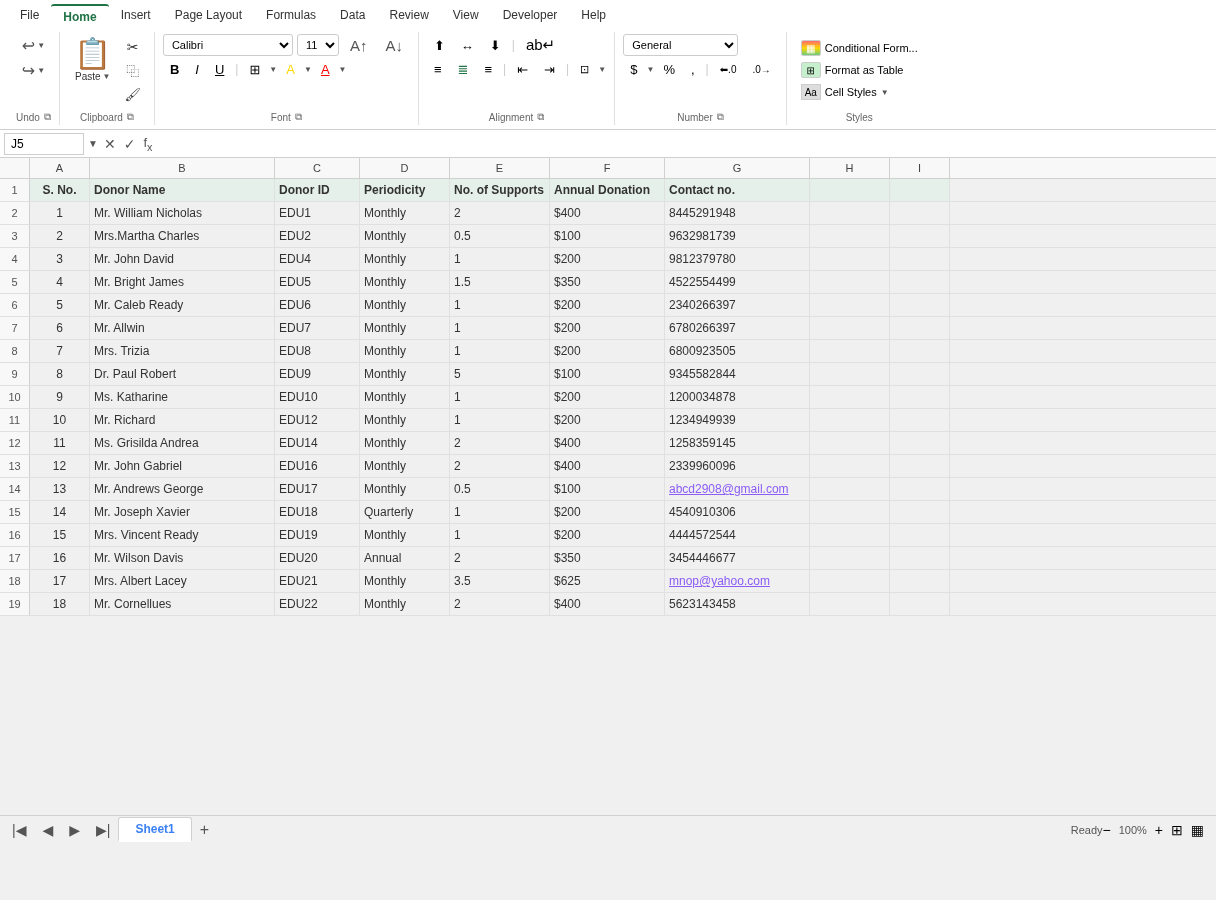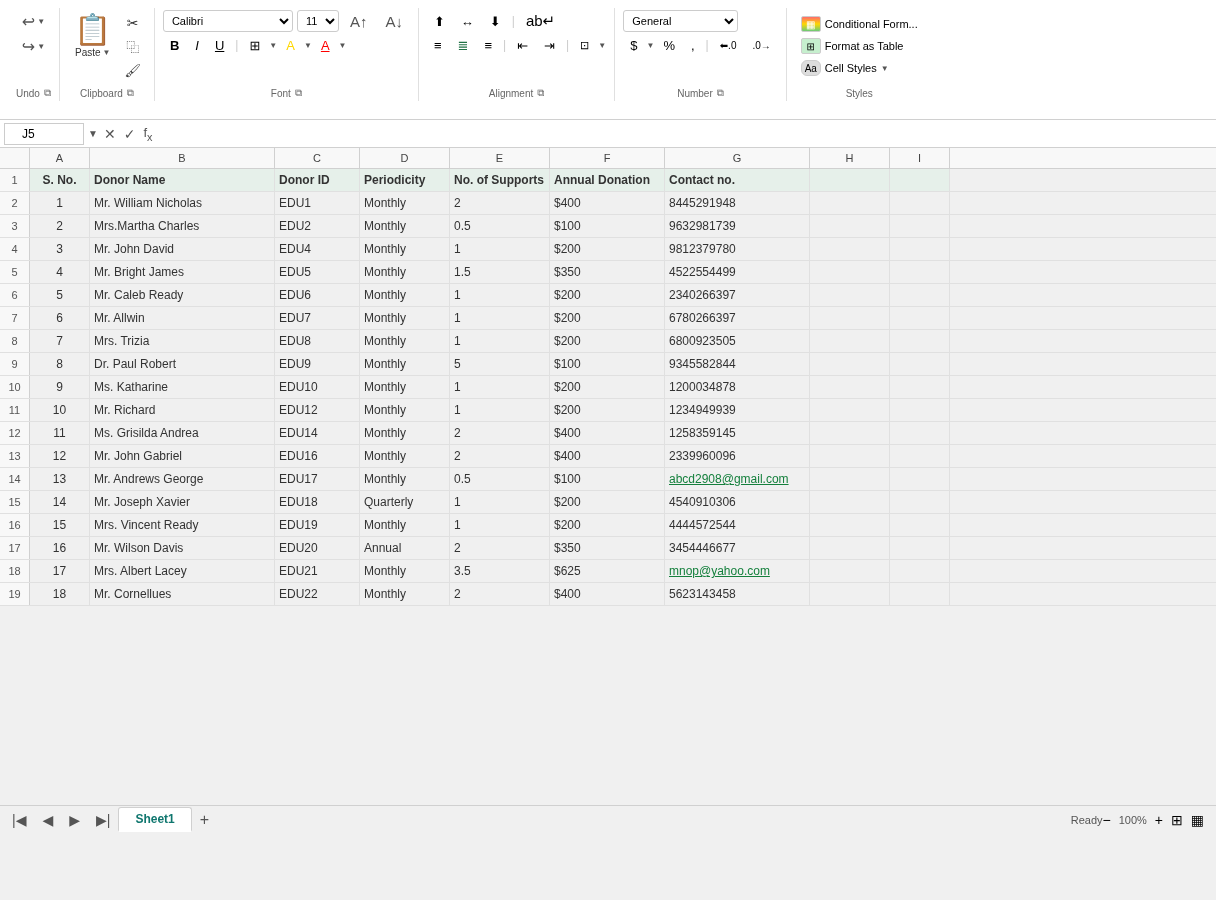--- a/index.html
+++ b/index.html
@@ -171,21 +171,21 @@
       display: flex;
       align-items: center;
       background: white;
       border-bottom: 1px solid #d0d0d0;
       height: 28px;
       padding: 0 4px;
       gap: 4px;
     }
     .cell-ref-box {
       border: 1px solid #ccc;
-      padding: 2px 17px;
+      padding: 2px 6px;
       font-size: 12px;
       width: 80px;
       height: 22px;
       display: flex; align-items: center; text-align: right;
     }
     .formula-icons { display: flex; gap: 4px; align-items: center; }
     .formula-icon { color: #555; cursor: pointer; font-size: 14px; padding: 2px; }
     .formula-input {
       flex: 1;
       border: none;
@@ -268,21 +268,21 @@
       white-space: nowrap;
       height: 22px;
       cursor: cell;
     }
     .cell.header-cell {
       background: #e6f0ea;
       font-weight: 600;
       color: #333;
     }
     .cell.center { justify-content: center; }
-    .cell.link { color: #15803d; text-decoration: underline; cursor: pointer; }
+    .cell.link { color: #8b5cf6; text-decoration: underline; cursor: pointer; }
 
     
     .col-a { width: 60px; min-width: 60px; }
     .col-b { width: 185px; min-width: 185px; }
     .col-c { width: 85px; min-width: 85px; }
     .col-d { width: 90px; min-width: 90px; }
     .col-e { width: 100px; min-width: 100px; }
     .col-f { width: 115px; min-width: 115px; }
     .col-g { width: 145px; min-width: 145px; }
     .col-h { width: 80px; min-width: 80px; }
@@ -303,35 +303,47 @@
       border: 1px solid #d0d0d0;
       border-bottom: none;
       background: white;
       font-size: 12px;
       border-radius: 3px 3px 0 0;
       color: #333;
     }
     .sheet-tab.active {
       background: white;
       font-weight: 600;
-      color: #0f766e;
+      color: #3b82f6;
       border-bottom: 2px solid white;
     }
     .sheet-nav { padding: 4px 8px; cursor: pointer; color: #555; font-size: 14px; }
     .add-sheet { padding: 4px 8px; cursor: pointer; color: #555; font-size: 16px; }
 
     
     .dd-arrow { font-size: 8px; color: #555; }
 
     select { cursor: pointer; }
   </style>
 </head>
 <body>
 
 <div class="ribbon">
+  <div class="ribbon-tabs">
+    <div class="ribbon-tab" style="color:#333">File</div>
+    <div class="ribbon-tab active">Home</div>
+    <div class="ribbon-tab">Insert</div>
+    <div class="ribbon-tab">Page Layout</div>
+    <div class="ribbon-tab">Formulas</div>
+    <div class="ribbon-tab">Data</div>
+    <div class="ribbon-tab">Review</div>
+    <div class="ribbon-tab">View</div>
+    <div class="ribbon-tab">Developer</div>
+    <div class="ribbon-tab">Help</div>
+  </div>
   <div class="ribbon-content">
 
     <div class="ribbon-group">
       <div class="ribbon-group-content">
         <div class="undo-group">
           <div class="undo-btn">
             <span style="font-size:16px">↩</span>
             <span class="dd-arrow">▼</span>
           </div>
           <div class="undo-btn">
@@ -461,21 +473,21 @@
           <span>Conditional Form...</span>
         </div>
         <div class="styles-btn">
           <span>
             <span style="display:inline-block; width:20px; height:16px; background: linear-gradient(#c6efce, #c6efce); border:1px solid #ccc; border-radius:2px; vertical-align:middle; font-size:10px; text-align:center; line-height:16px">⊞</span>
           </span>
           <span>Format as Table</span>
         </div>
         <div class="styles-btn">
           <span>
-            <span style="display:inline-block; width:20px; height:16px; background:#ddd; border:1px solid #ccc; border-radius:6px; vertical-align:middle; font-size:10px; text-align:center; line-height:16px">Aa</span>
+            <span style="display:inline-block; width:20px; height:16px; background:#ddd; border:1px solid #ccc; border-radius:0; vertical-align:middle; font-size:10px; text-align:center; line-height:16px">Aa</span>
           </span>
           <span>Cell Styles</span>
           <span class="dd-arrow">▼</span>
         </div>
       </div>
       <div class="ribbon-group-label">
         <span>Styles</span>
       </div>
     </div>
 

